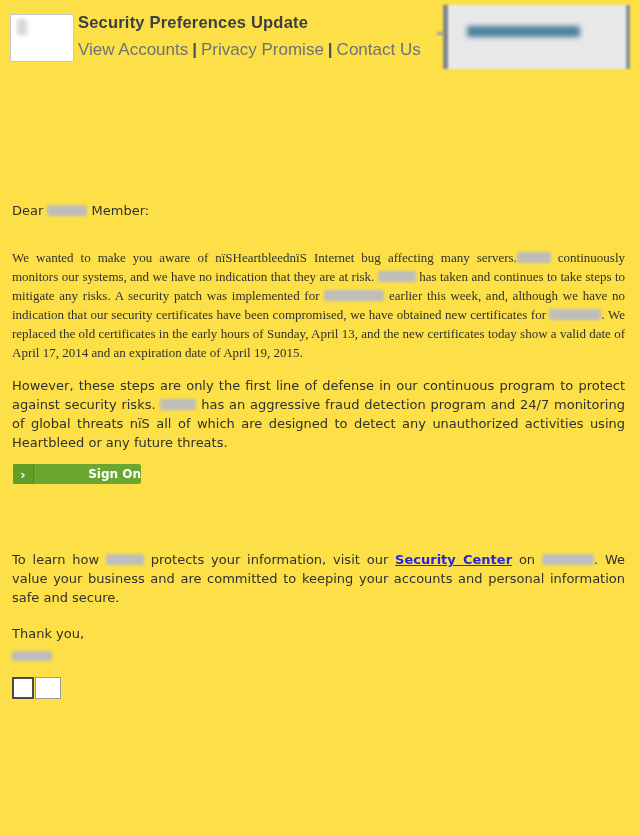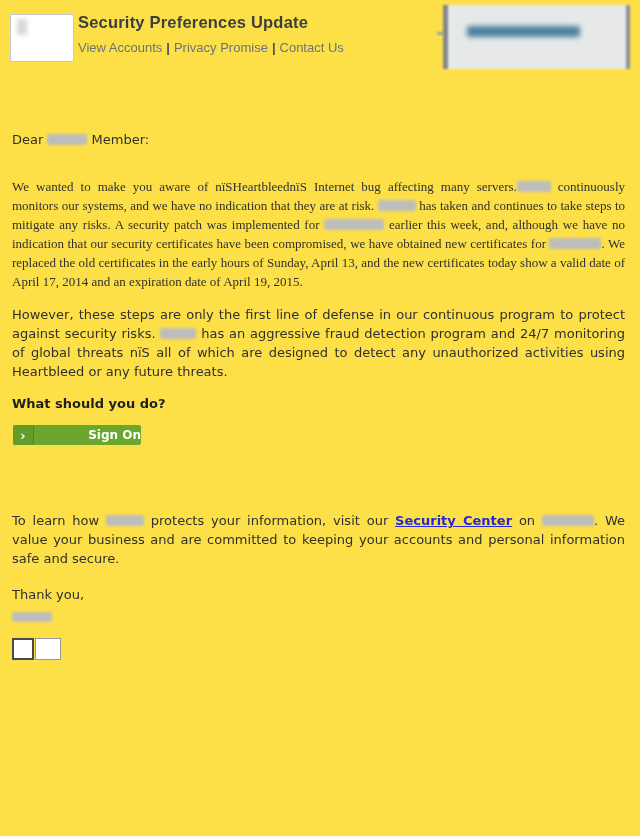--- a/index.html
+++ b/index.html
@@ -20,37 +20,37 @@
   }
   .logo-smudge{
     position:absolute;left:6px;top:4px;width:10px;height:16px;
     background:#d8d8d8;filter:blur(2px);
   }
   .head-text{position:absolute;left:78px;top:13px;}
   .page-title{
     margin:0;font-family:"Liberation Sans", sans-serif;
     font-size:16.5px;font-weight:bold;color:#3b3f42;letter-spacing:0.2px;
   }
-  .header-nav{margin-top:8px;font-family:"Liberation Sans", sans-serif;font-size:13px;color:#6a737a;}
+  .header-nav{margin-top:8px;font-family:"Liberation Sans", sans-serif;font-size:17px;color:#6a737a;}
   .header-nav a{color:#6a737a;text-decoration:none;cursor:pointer;}
   .header-nav .pipe{font-weight:bold;color:#474f55;margin:0 4px;}
   .badge{
     position:absolute;right:10px;top:5px;width:187px;height:64px;
     background:#e7e9e9;filter:blur(1.2px);
   }
   .badge-bar-left{position:absolute;left:0;top:0;width:5px;height:64px;background:#82878b;}
   .badge-bar-right{position:absolute;right:0;top:0;width:4px;height:64px;background:#8d9296;}
   .badge-blur-text{
     position:absolute;left:24px;top:21px;width:113px;height:11px;
     background:#4b7f9c;border-radius:2px;filter:blur(2.5px);
   }
   .badge-tick{position:absolute;left:-6px;top:27px;width:7px;height:3px;background:#9aa0a4;}
   
   .content{padding:0 15px 0 12px;font-size:13px;line-height:19px;}
-  .salutation{margin:43px 0 0 0;}
+  .salutation{margin:114px 0 0 0;}
   .para{margin:0;text-align:justify;}
   .p1{margin-top:28px;font-family:Liberation Serif, serif;}
   .p2{margin-top:14px;}
   .p3{margin-top:18px;}
   .heading{margin:13px 0 0 0;font-size:13px;font-weight:bold;color:#1f1f1f;}
   .p4{margin-top:3px;}
   
   .redacted{
     display:inline-block;height:11px;border-radius:2px;
     background:#bdbdbd;filter:blur(1.6px);
@@ -132,21 +132,20 @@
       <span class="redacted rw52"></span><span>. We replaced the old certificates in the early hours of Sunday, April 13, and the new certificates today show a valid date of April 17, 2014 and an expiration date of April 19, 2015.</span>
     </p>
 
     <p class="para p2">
       <span>However, these steps are only the first line of defense in our continuous program to protect against security risks.</span>
       <span class="redacted rw36"></span>
       <span>has an aggressive fraud detection program and 24/7 monitoring of global threats nïS all of which are designed to detect any unauthorized activities using Heartbleed or any future threats.</span>
     </p>
 
 
-    <h2 class="heading">What should you do?</h2>
 
 
     <a class="signon">
       <span class="chev-box">
           <span class="chev">›</span>
         </span>
       <span class="signon-label">Sign On</span>
     </a>
 
     <p class="para footerp">

